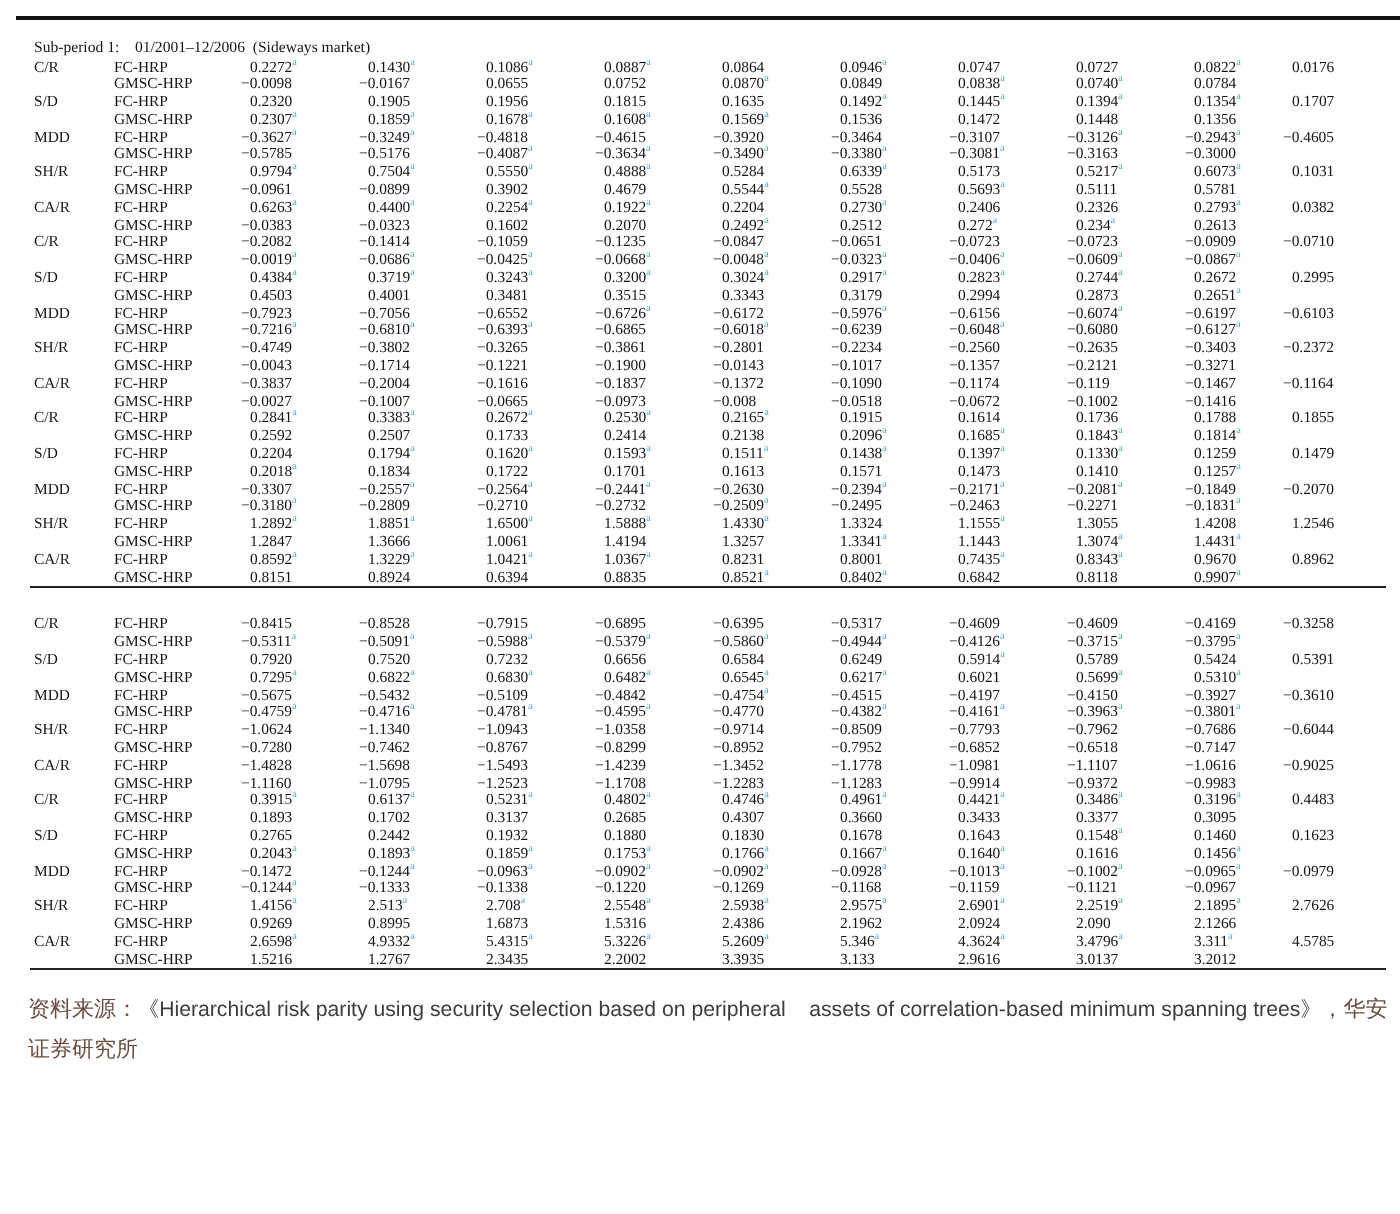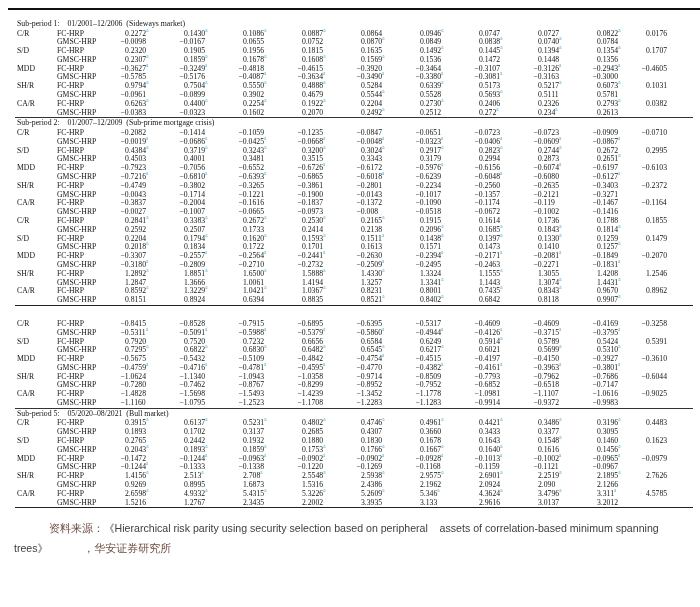--- a/index.html
+++ b/index.html
@@ -15,21 +15,21 @@
   tr.col-header td i{font-style:italic;}
   tr.sp-header td{height:10.5px;line-height:10.5px;font-size:7.8px;white-space:pre;}
   tr.line-top td{border-top:1px solid #333;}
   tr.thick-bottom td{border-bottom:1.6px solid #222;}
   tr.table-end td{border-bottom:1.8px solid #222;}
   tr.spacer td{height:14px;border:none;}
   td.num{padding-left:6px;}
   td.num.neg{text-indent:-4.5px;}
   sup{font-size:5.2px;line-height:0;vertical-align:super;}
   .footer{margin:10px 0 0 6px;width:688px;font-size:11px;line-height:20px;white-space:pre-wrap;}
-  .footer .cn{color:#6b4c3f;font-family:Liberation Sans, sans-serif;margin-left:35px;}
+  .footer .cn{color:#6b4c3f;font-family:Liberation Sans, sans-serif;}
   .footer .en{color:#3d3d3d;font-family:"Liberation Sans",sans-serif;font-size:10.6px;}
 </style>
 </head>
 <body>
 
 <div class="page">
   <hr class="title-rule">
   <table>
     <colgroup>
       <col class="c-metric">
@@ -182,23 +182,20 @@
           <td class="num neg">−0.0323</td>
           <td class="num">0.1602</td>
           <td class="num">0.2070</td>
           <td class="num">0.2492<sup style="color: rgb(69, 166, 220);">a</sup></td>
           <td class="num">0.2512</td>
           <td class="num">0.272<sup style="color: rgb(69, 166, 220);">a</sup></td>
           <td class="num">0.234<sup style="color: rgb(69, 166, 220);">a</sup></td>
           <td class="num">0.2613</td>
           <td class="num"></td>
         </tr>
-        <tr class="sp-header line-top">
-          <td colspan="12">Sub-period 2:    01/2007–12/2009  (Sub-prime mortgage crisis)</td>
-        </tr>
         <tr>
           <td>C/R</td>
           <td>FC-HRP</td>
           <td class="num neg">−0.2082</td>
           <td class="num neg">−0.1414</td>
           <td class="num neg">−0.1059</td>
           <td class="num neg">−0.1235</td>
           <td class="num neg">−0.0847</td>
           <td class="num neg">−0.0651</td>
           <td class="num neg">−0.0723</td>
@@ -608,23 +605,20 @@
           <td class="num neg">−1.0795</td>
           <td class="num neg">−1.2523</td>
           <td class="num neg">−1.1708</td>
           <td class="num neg">−1.2283</td>
           <td class="num neg">−1.1283</td>
           <td class="num neg">−0.9914</td>
           <td class="num neg">−0.9372</td>
           <td class="num neg">−0.9983</td>
           <td class="num"></td>
         </tr>
-        <tr class="sp-header line-top">
-          <td colspan="12">Sub-period 5:    05/2020–08/2021  (Bull market)</td>
-        </tr>
         <tr>
           <td>C/R</td>
           <td>FC-HRP</td>
           <td class="num">0.3915<sup style="color: rgb(69, 166, 220);">a</sup></td>
           <td class="num">0.6137<sup style="color: rgb(69, 166, 220);">a</sup></td>
           <td class="num">0.5231<sup style="color: rgb(69, 166, 220);">a</sup></td>
           <td class="num">0.4802<sup style="color: rgb(69, 166, 220);">a</sup></td>
           <td class="num">0.4746<sup style="color: rgb(69, 166, 220);">a</sup></td>
           <td class="num">0.4961<sup style="color: rgb(69, 166, 220);">a</sup></td>
           <td class="num">0.4421<sup style="color: rgb(69, 166, 220);">a</sup></td>

